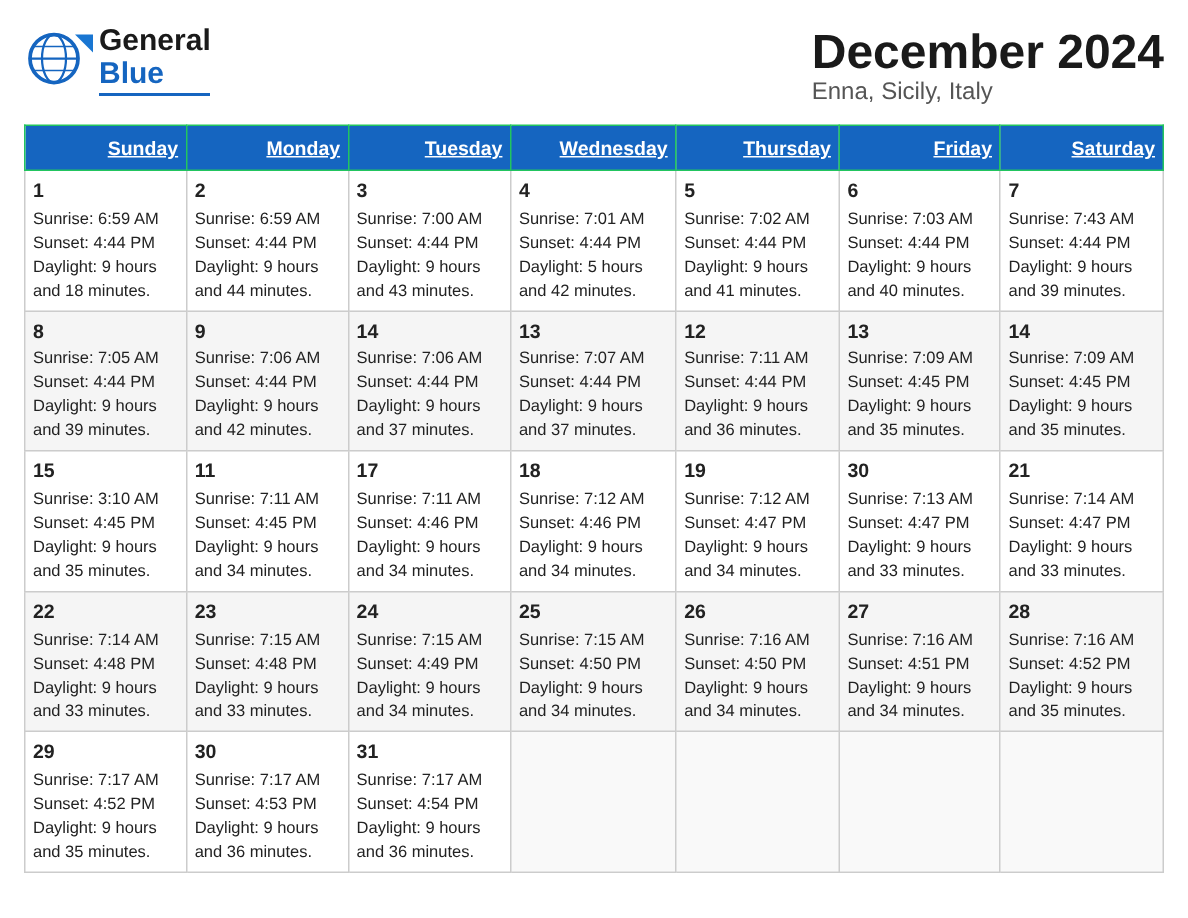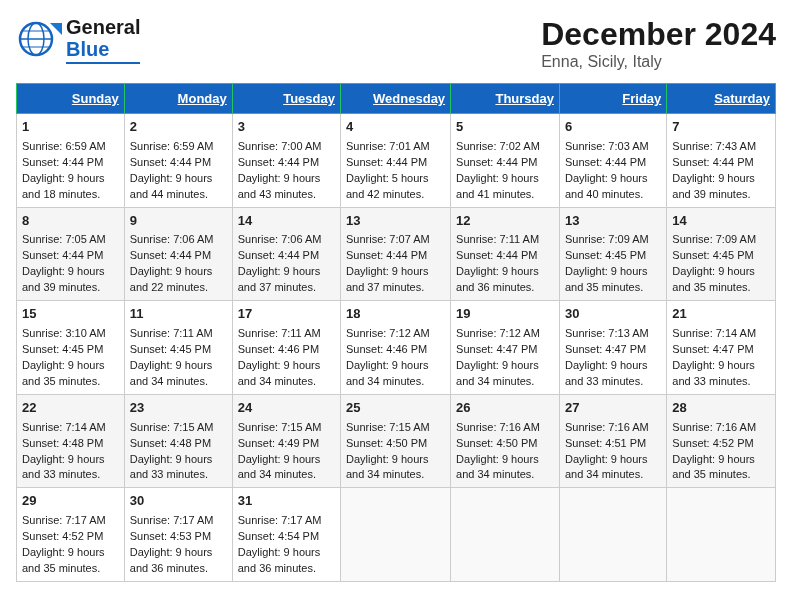--- a/index.html
+++ b/index.html
@@ -119,21 +119,21 @@
         <td><span class="day-num">1</span><span>Sunrise: 6:59 AM</span><br><span>Sunset: 4:44 PM</span><br><span>Daylight: 9 hours and 18 minutes.</span></td>
         <td><span class="day-num">2</span><span>Sunrise: 6:59 AM</span><br><span>Sunset: 4:44 PM</span><br><span>Daylight: 9 hours and 44 minutes.</span></td>
         <td><span class="day-num">3</span><span>Sunrise: 7:00 AM</span><br><span>Sunset: 4:44 PM</span><br><span>Daylight: 9 hours and 43 minutes.</span></td>
         <td><span class="day-num">4</span><span>Sunrise: 7:01 AM</span><br><span>Sunset: 4:44 PM</span><br><span>Daylight: 5 hours and 42 minutes.</span></td>
         <td><span class="day-num">5</span><span>Sunrise: 7:02 AM</span><br><span>Sunset: 4:44 PM</span><br><span>Daylight: 9 hours and 41 minutes.</span></td>
         <td><span class="day-num">6</span><span>Sunrise: 7:03 AM</span><br><span>Sunset: 4:44 PM</span><br><span>Daylight: 9 hours and 40 minutes.</span></td>
         <td><span class="day-num">7</span><span>Sunrise: 7:43 AM</span><br><span>Sunset: 4:44 PM</span><br><span>Daylight: 9 hours and 39 minutes.</span></td>
       </tr>
       <tr>
         <td><span class="day-num">8</span><span>Sunrise: 7:05 AM</span><br><span>Sunset: 4:44 PM</span><br><span>Daylight: 9 hours and 39 minutes.</span></td>
-        <td><span class="day-num">9</span><span>Sunrise: 7:06 AM</span><br><span>Sunset: 4:44 PM</span><br><span>Daylight: 9 hours and 22 minutes.</span></td>
+        <td><span class="day-num">9</span><span>Sunrise: 7:06 AM</span><br><span>Sunset: 4:44 PM</span><br><span>Daylight: 9 hours and 42 minutes.</span></td>
         <td><span class="day-num">14</span><span>Sunrise: 7:06 AM</span><br><span>Sunset: 4:44 PM</span><br><span>Daylight: 9 hours and 37 minutes.</span></td>
         <td><span class="day-num">13</span><span>Sunrise: 7:07 AM</span><br><span>Sunset: 4:44 PM</span><br><span>Daylight: 9 hours and 37 minutes.</span></td>
         <td><span class="day-num">12</span><span>Sunrise: 7:11 AM</span><br><span>Sunset: 4:44 PM</span><br><span>Daylight: 9 hours and 36 minutes.</span></td>
         <td><span class="day-num">13</span><span>Sunrise: 7:09 AM</span><br><span>Sunset: 4:45 PM</span><br><span>Daylight: 9 hours and 35 minutes.</span></td>
         <td><span class="day-num">14</span><span>Sunrise: 7:09 AM</span><br><span>Sunset: 4:45 PM</span><br><span>Daylight: 9 hours and 35 minutes.</span></td>
       </tr>
       <tr>
         <td><span class="day-num">15</span><span>Sunrise: 3:10 AM</span><br><span>Sunset: 4:45 PM</span><br><span>Daylight: 9 hours and 35 minutes.</span></td>
         <td><span class="day-num">11</span><span>Sunrise: 7:11 AM</span><br><span>Sunset: 4:45 PM</span><br><span>Daylight: 9 hours and 34 minutes.</span></td>
         <td><span class="day-num">17</span><span>Sunrise: 7:11 AM</span><br><span>Sunset: 4:46 PM</span><br><span>Daylight: 9 hours and 34 minutes.</span></td>

